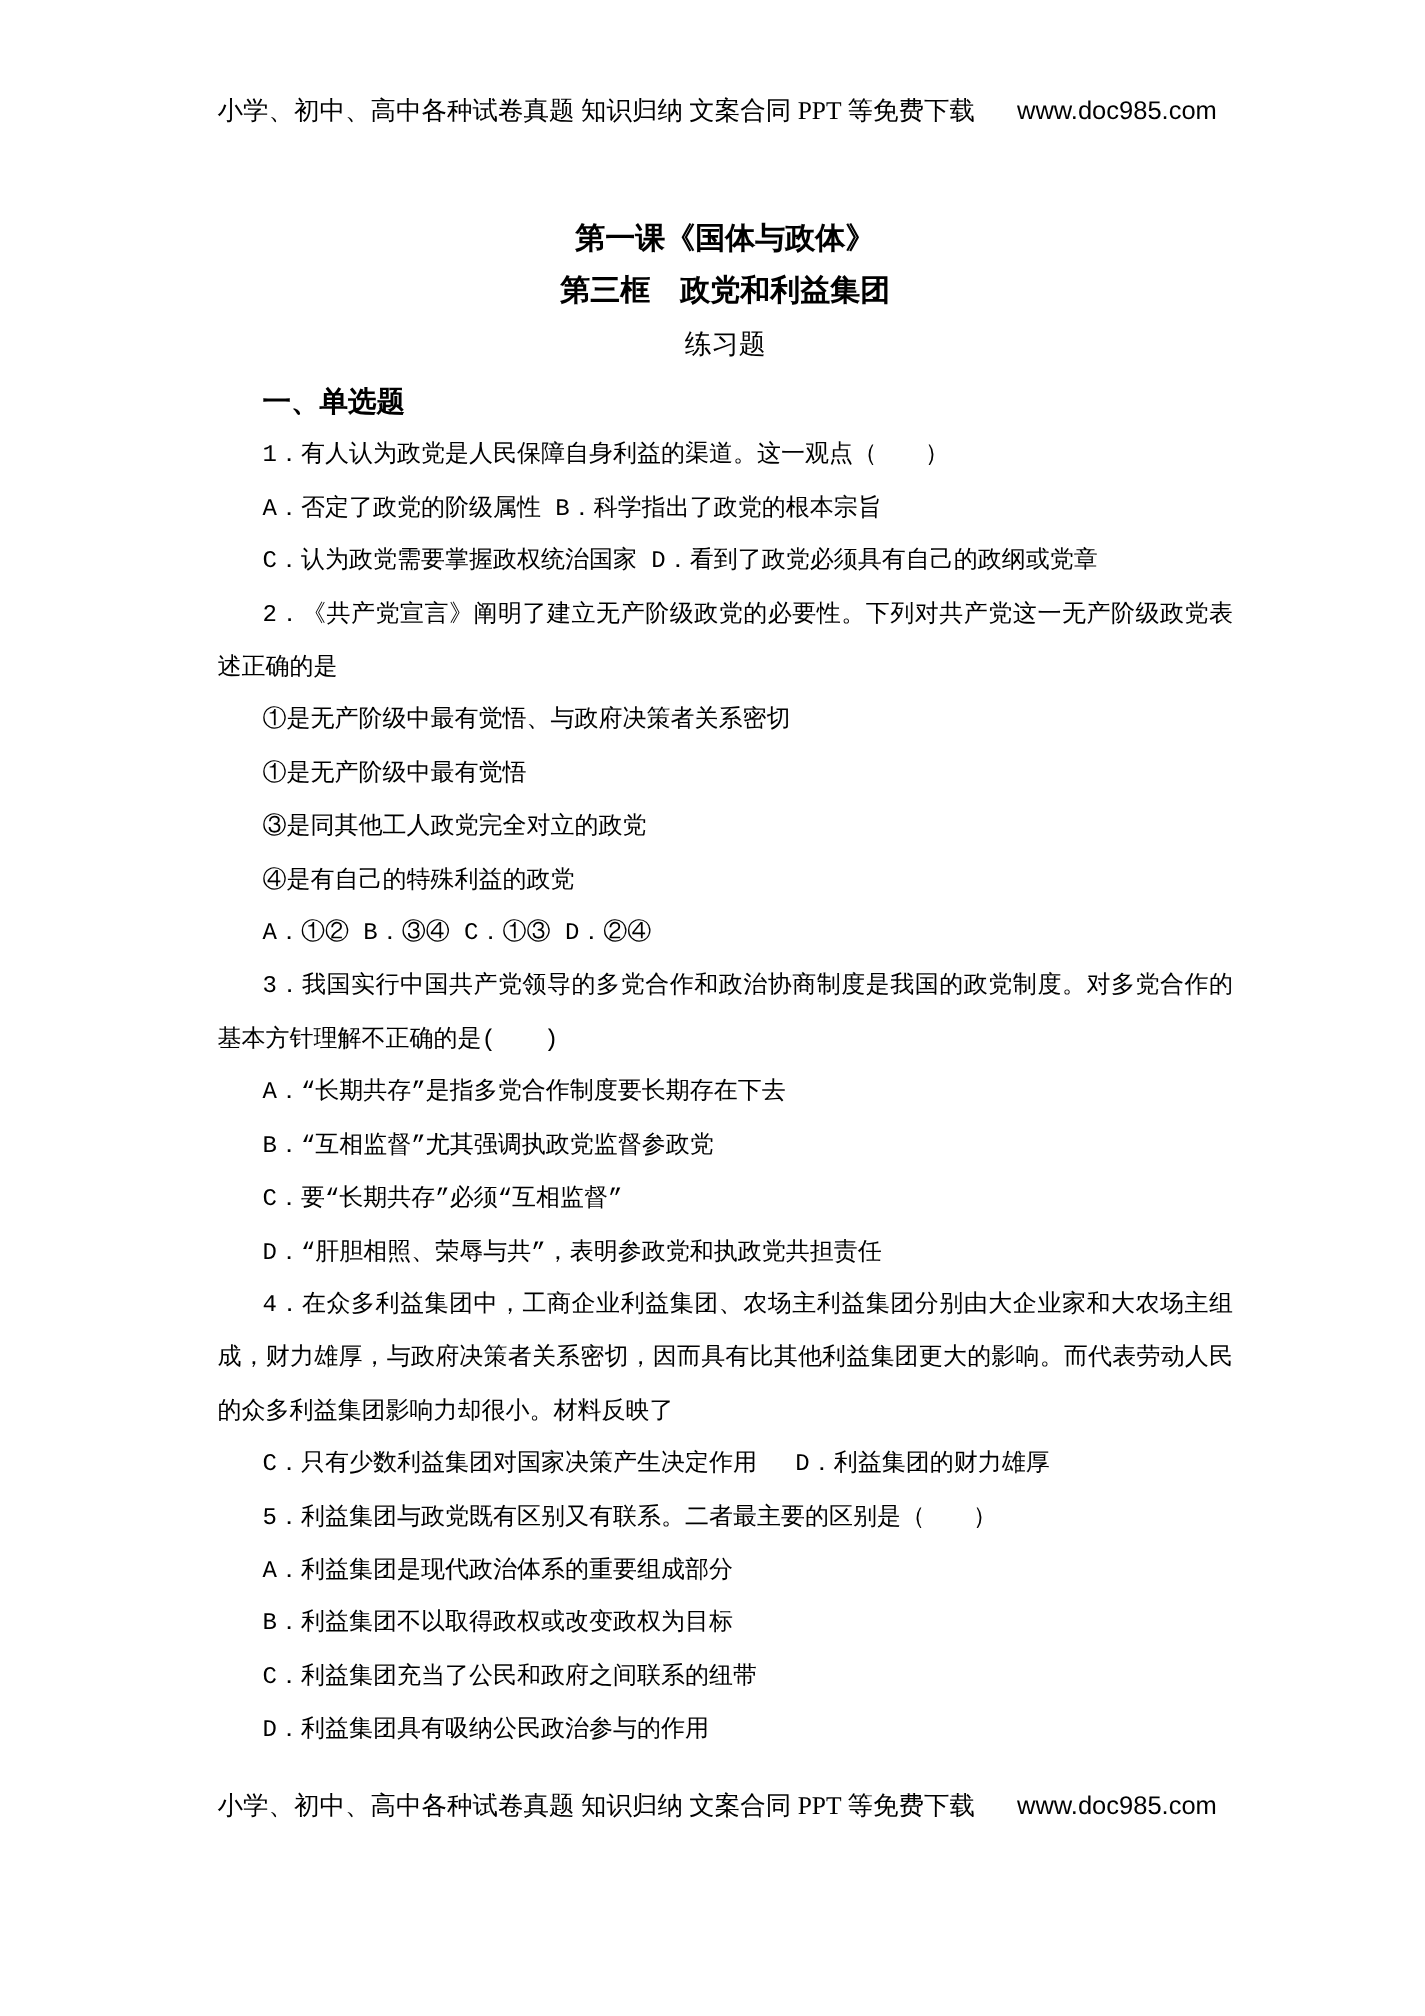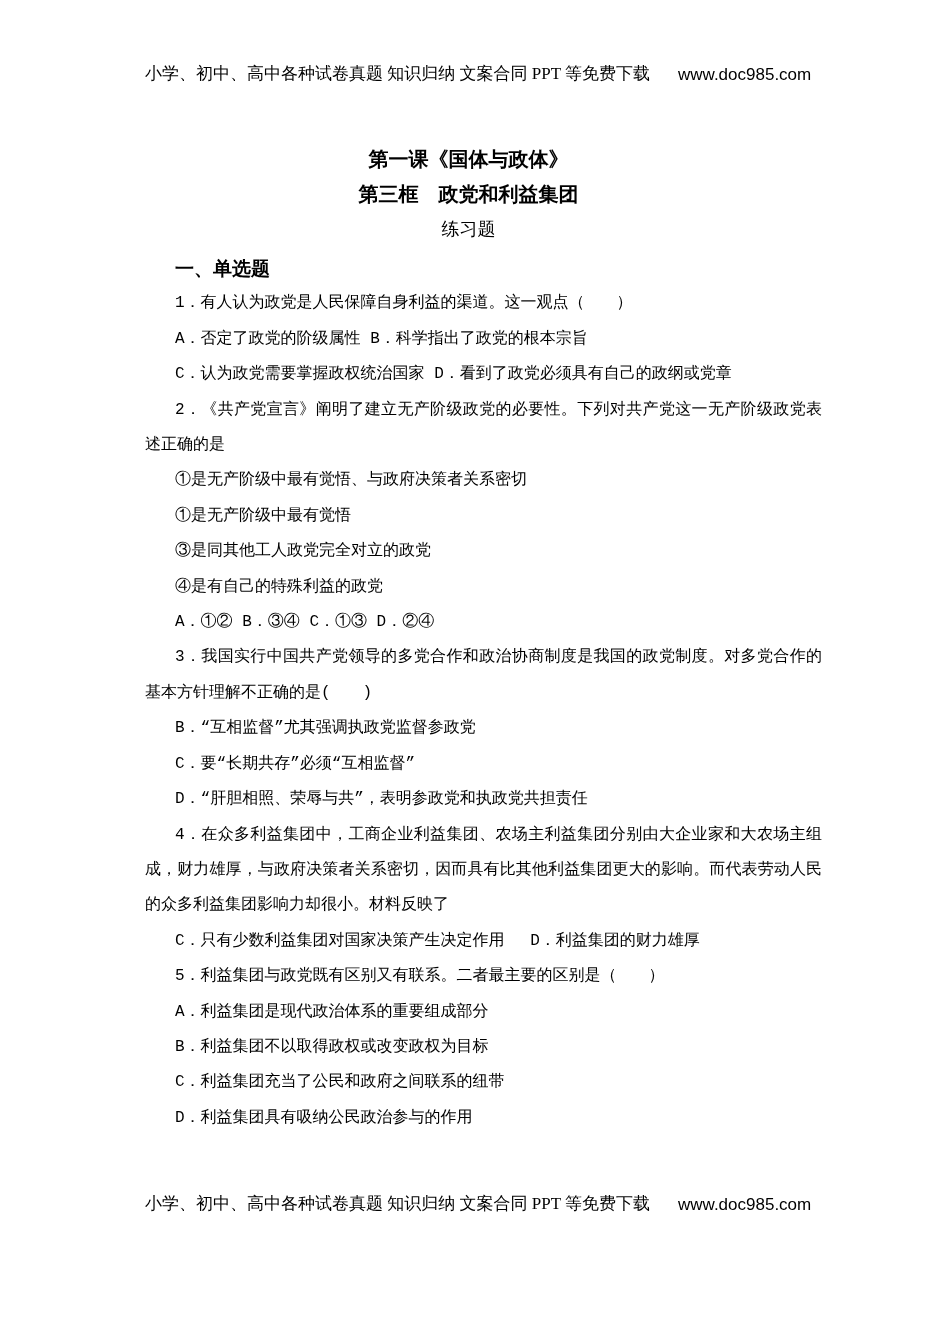--- a/index.html
+++ b/index.html
@@ -14,34 +14,34 @@
     background: #ffffff;
     color: #000000;
     font-family: "Liberation Serif", "DejaVu Serif", serif;
     overflow: hidden;
   }
   .runhead {
     position: absolute;
     left: 145px;
     width: 700px;
     display: flex;
-    align-items: flex-end;
+    align-items: center;
     font-size: 17px;
     white-space: pre;
   }
   .runhead.top { top: 62px; }
   .runhead.bottom { top: 1192px; }
   .runhead .site {
     font-family: "Liberation Sans", "DejaVu Sans", sans-serif;
     margin-left: 28px;
     font-size: 17px;
   }
   .titles {
     position: absolute;
-    left: 130px;
+    left: 145px;
     top: 142px;
     width: 677px;
     text-align: center;
   }
   .title-line {
     margin: 0;
     line-height: 35px;
   }
   .title-bold {
     font-weight: bold;
@@ -95,20 +95,21 @@
   <p class="para">1．有人认为政党是人民保障自身利益的渠道。这一观点（　　）</p>
       <p class="para">A．否定了政党的阶级属性 B．科学指出了政党的根本宗旨</p>
       <p class="para">C．认为政党需要掌握政权统治国家 D．看到了政党必须具有自己的政纲或党章</p>
       <p class="para">2．《共产党宣言》阐明了建立无产阶级政党的必要性。下列对共产党这一无产阶级政党表述正确的是</p>
       <p class="para">①是无产阶级中最有觉悟、与政府决策者关系密切</p>
       <p class="para">①是无产阶级中最有觉悟</p>
       <p class="para">③是同其他工人政党完全对立的政党</p>
       <p class="para">④是有自己的特殊利益的政党</p>
       <p class="para">A．①② B．③④ C．①③ D．②④</p>
       <p class="para">3．我国实行中国共产党领导的多党合作和政治协商制度是我国的政党制度。对多党合作的基本方针理解不正确的是(　　)</p>
+      <p class="para">A．“长期共存”是指多党合作制度要长期存在下去</p>
       <p class="para">B．“互相监督”尤其强调执政党监督参政党</p>
       <p class="para">C．要“长期共存”必须“互相监督”</p>
       <p class="para">D．“肝胆相照、荣辱与共”，表明参政党和执政党共担责任</p>
       <p class="para">4．在众多利益集团中，工商企业利益集团、农场主利益集团分别由大企业家和大农场主组成，财力雄厚，与政府决策者关系密切，因而具有比其他利益集团更大的影响。而代表劳动人民的众多利益集团影响力却很小。材料反映了</p>
       <p class="para">C．只有少数利益集团对国家决策产生决定作用　 D．利益集团的财力雄厚</p>
       <p class="para">5．利益集团与政党既有区别又有联系。二者最主要的区别是（　　）</p>
       <p class="para">A．利益集团是现代政治体系的重要组成部分</p>
       <p class="para">B．利益集团不以取得政权或改变政权为目标</p>
       <p class="para">C．利益集团充当了公民和政府之间联系的纽带</p>
       <p class="para">D．利益集团具有吸纳公民政治参与的作用</p>

